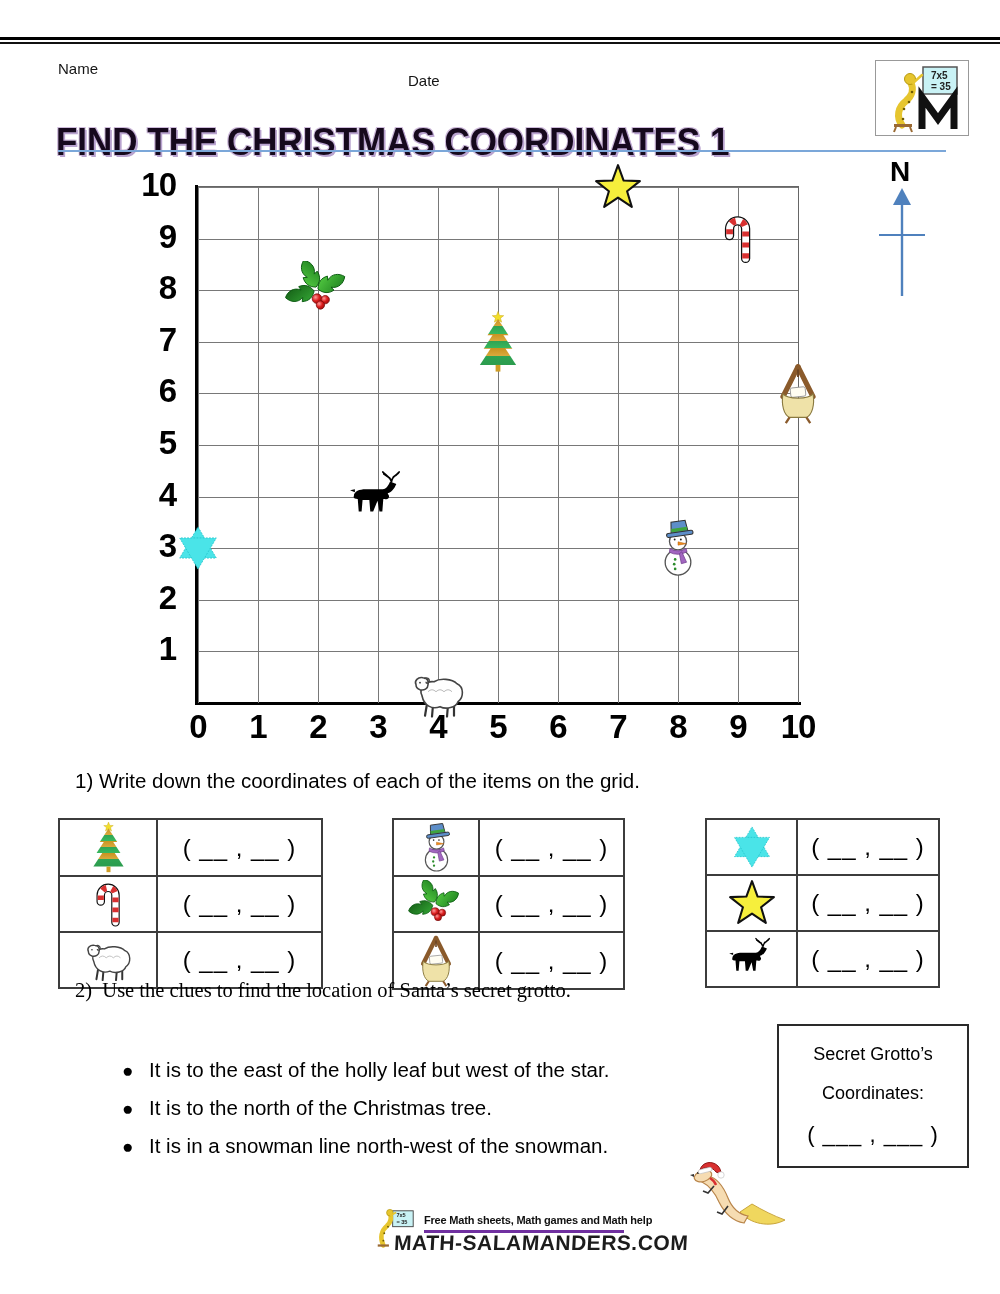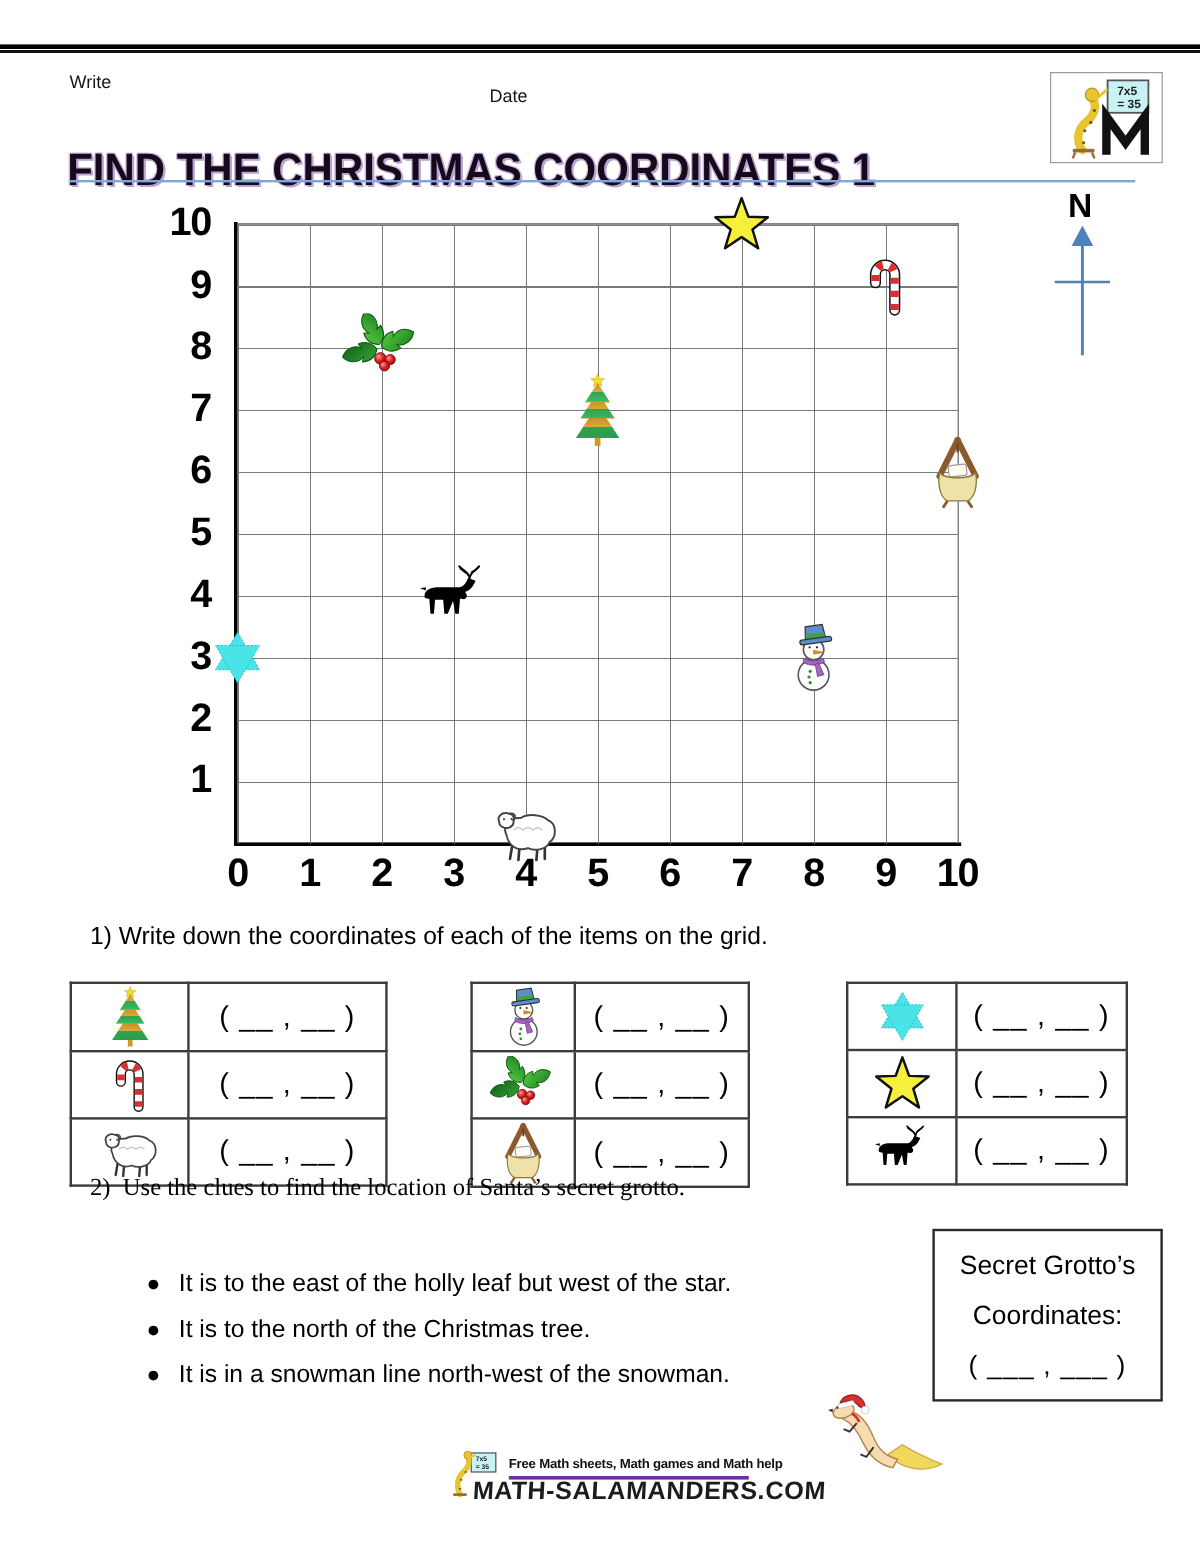--- a/index.html
+++ b/index.html
@@ -50,21 +50,21 @@
   .anstable{position:absolute;border-collapse:collapse;background:#fff;border-radius:26px;}
   .anstable td{border:2px solid #3c3c3c;text-align:center;vertical-align:middle;height:52px;padding:1px;}
   .anstable .coord{font-size:24px;letter-spacing:1px;white-space:nowrap;}
   #t1{left:58px;top:818px;width:265px;}  #t1 .icon-cell{width:94px;}
   #t2{left:392px;top:818px;width:233px;} #t2 .icon-cell{width:82px;}
   #t3{left:705px;top:818px;width:235px;} #t3 .icon-cell{width:87px;}
   .icon-cell svg{display:inline-block;vertical-align:middle;}
 
   .grotto{position:absolute;left:777px;top:1024px;width:188px;height:140px;border:2px solid #2a2a2a;
           display:flex;flex-direction:column;align-items:center;justify-content:space-evenly;text-align:center;}
-  .grotto .gl{font-size:22px;}
+  .grotto .gl{font-size:18px;}
   .grotto .gblank{font-size:22px;letter-spacing:1px;}
 
   .footer-minilogo{position:absolute;left:374px;top:1208px;line-height:0;}
   .footer-tagline{position:absolute;left:424px;top:1214px;font-size:11px;font-weight:700;letter-spacing:-.2px;color:#101010;white-space:nowrap;}
   .footer-rule{position:absolute;left:424px;top:1230px;width:200px;height:3px;background:#7030a0;}
   .footer-site{position:absolute;left:394px;top:1231px;font-size:21px;font-weight:700;letter-spacing:.5px;color:#1c1c1c;transform:skewX(-3deg);white-space:nowrap;}
   .footer-santa{position:absolute;left:688px;top:1160px;line-height:0;}
 
   .defs-hidden{position:absolute;width:0;height:0;overflow:hidden;}
 </style>
@@ -187,21 +187,21 @@
       <path fill="none" stroke="#000" stroke-width="1.8" stroke-linecap="round" d="M48,12 C46,6 41,5 39,2 M48,12 C49,5 54,6 56,2 M46,8 C43,7 42,5 40,4 M50,7 C53,6 54,4 55,3"></path>
       <path fill="#000" d="M10,23 L5,21 L10,20 Z"></path>
     </symbol>
   </defs>
 </svg>
 
 <div class="page">
 
   <div class="topbar"></div>
 
-  <div class="small-label" id="name-label">Write</div>
+  <div class="small-label" id="name-label">Name</div>
   <div class="small-label" id="date-label">Date</div>
 
   <div class="logo-box">
     <svg width="90" height="72" viewBox="0 0 90 72">
       <rect x="47" y="6" width="34" height="27" fill="#c9f2f5" stroke="#555" stroke-width="1.5"></rect>
       <text x="55" y="18" font-size="10" font-weight="bold" fill="#222">7x5</text>
       <text x="55" y="29" font-size="10" font-weight="bold" fill="#222">= 35</text>
       <path d="M46,68 L46,36 L62,58 L78,36 L78,68" fill="none" stroke="#111" stroke-width="7"></path>
       <path d="M26,64 C20,56 22,46 30,40 C36,35 38,28 35,22" fill="none" stroke="#e6c52e" stroke-width="7" stroke-linecap="round"></path>
       <circle cx="34" cy="18" r="5.5" fill="#e6c52e" stroke="#b89a10"></circle>

